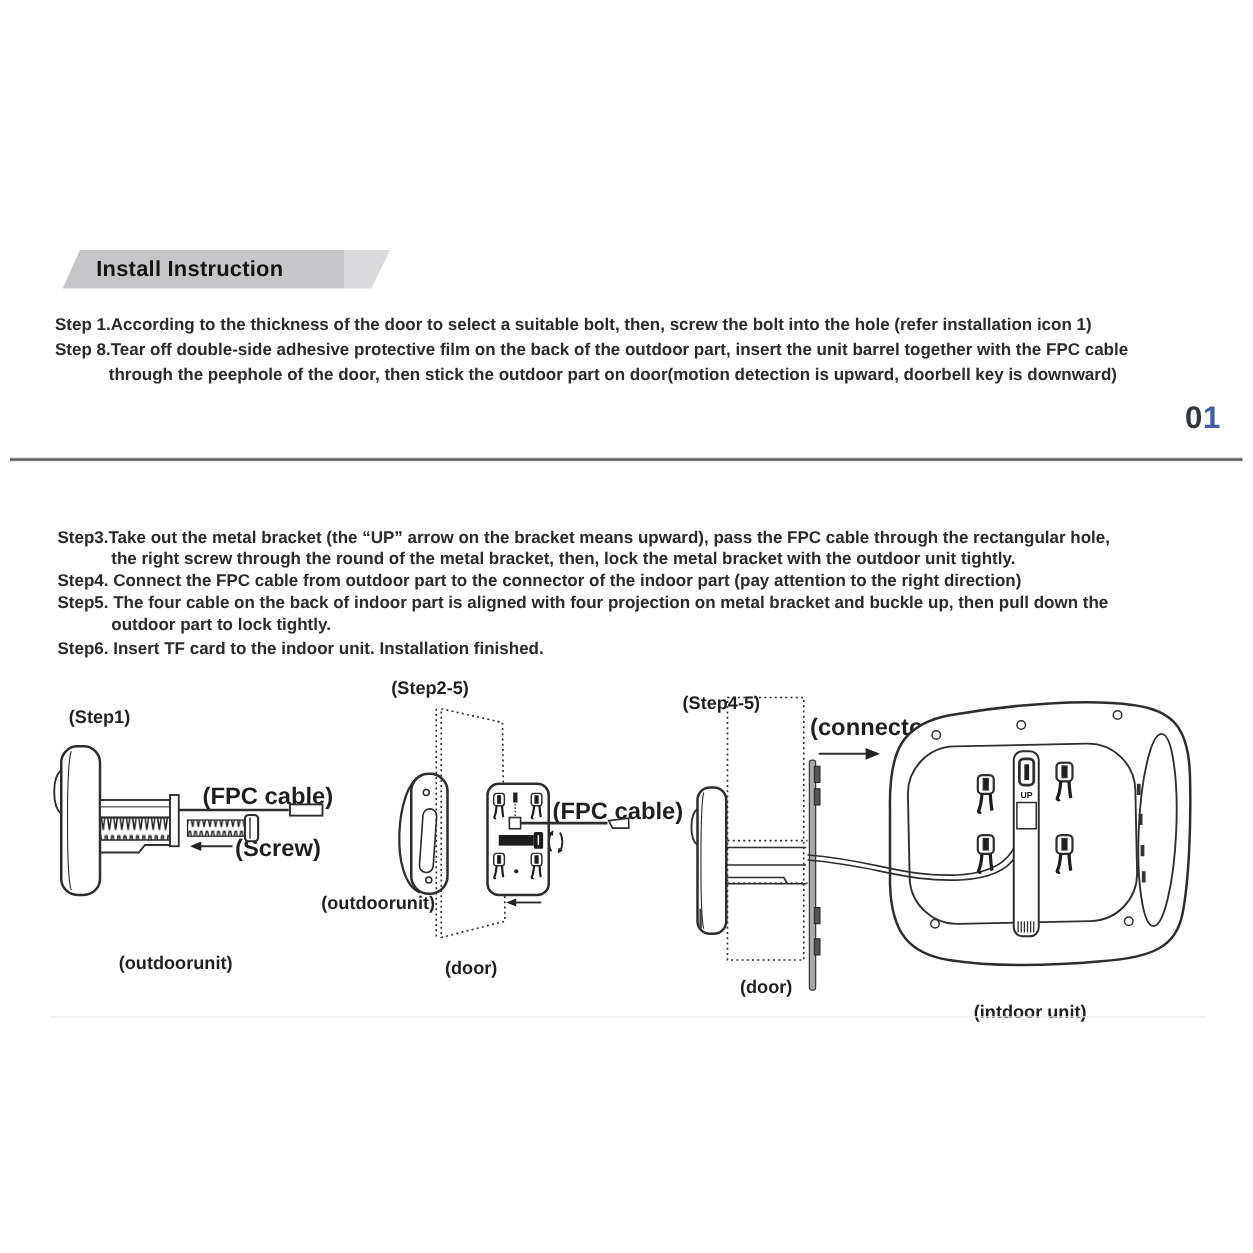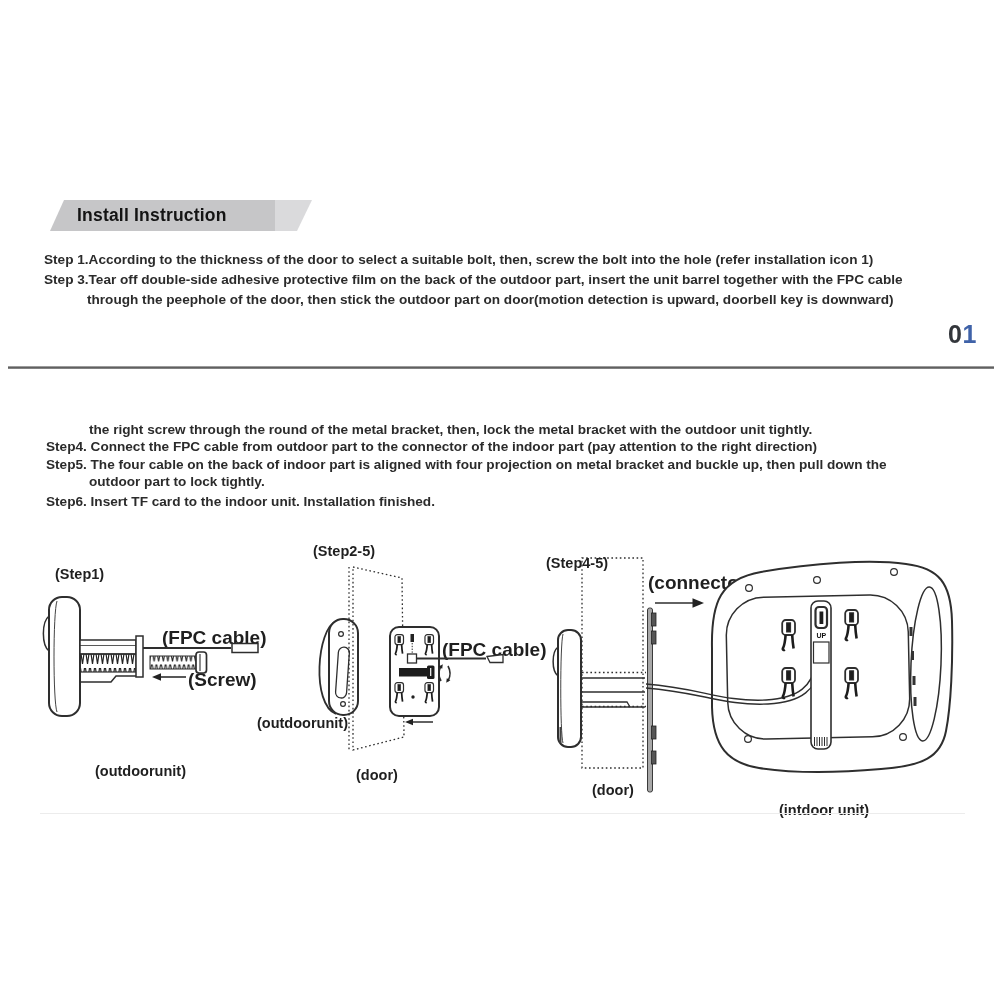--- a/index.html
+++ b/index.html
@@ -41,29 +41,30 @@
 </head>
 <body>
 
 <div class="page">
 
   <div class="header-band"></div>
   <div class="header-text">Install Instruction</div>
 
   <div class="steps-top">
     <div class="line">Step 1.According to the thickness of the door to select a suitable bolt, then, screw the bolt into the hole (refer installation icon 1)</div>
-    <div class="line">Step 3.Tear off double-side adhesive protective film on the back of the outdoor part, insert the unit barrel together with the FPC cable</div>
+    <div class="line">Step 8.Tear off double-side adhesive protective film on the back of the outdoor part, insert the unit barrel together with the FPC cable</div>
     <div class="line l-cont">through the peephole of the door, then stick the outdoor part on door(motion detection is upward, doorbell key is downward)</div>
   </div>
 
   <div class="page-num"><span class="n0">0</span><span class="n1">1</span></div>
 
   <div class="divider"></div>
 
   <div class="steps-bottom">
+    <div class="line">Step3.Take out the metal bracket (the “UP” arrow on the bracket means upward), pass the FPC cable through the rectangular hole,</div>
     <div class="line l-cont">the right screw through the round of the metal bracket, then, lock the metal bracket with the outdoor unit tightly.</div>
     <div class="line">Step4. Connect the FPC cable from outdoor part to the connector of the indoor part (pay attention to the right direction)</div>
     <div class="line">Step5. The four cable on the back of indoor part is aligned with four projection on metal bracket and buckle up, then pull down the</div>
     <div class="line l-cont">outdoor part to lock tightly.</div>
     <div class="line gap-before">Step6. Insert TF card to the indoor unit.  Installation finished.</div>
   </div>
 
   <div class="dlabel cap" style="left:55px;top:542px;margin-top:24px;">(Step1)</div>
   <div class="dlabel cap" style="left:313px;top:543px;">(Step2-5)</div>
   <div class="dlabel cap" style="left:546px;top:555px;">(Step4-5)</div>

